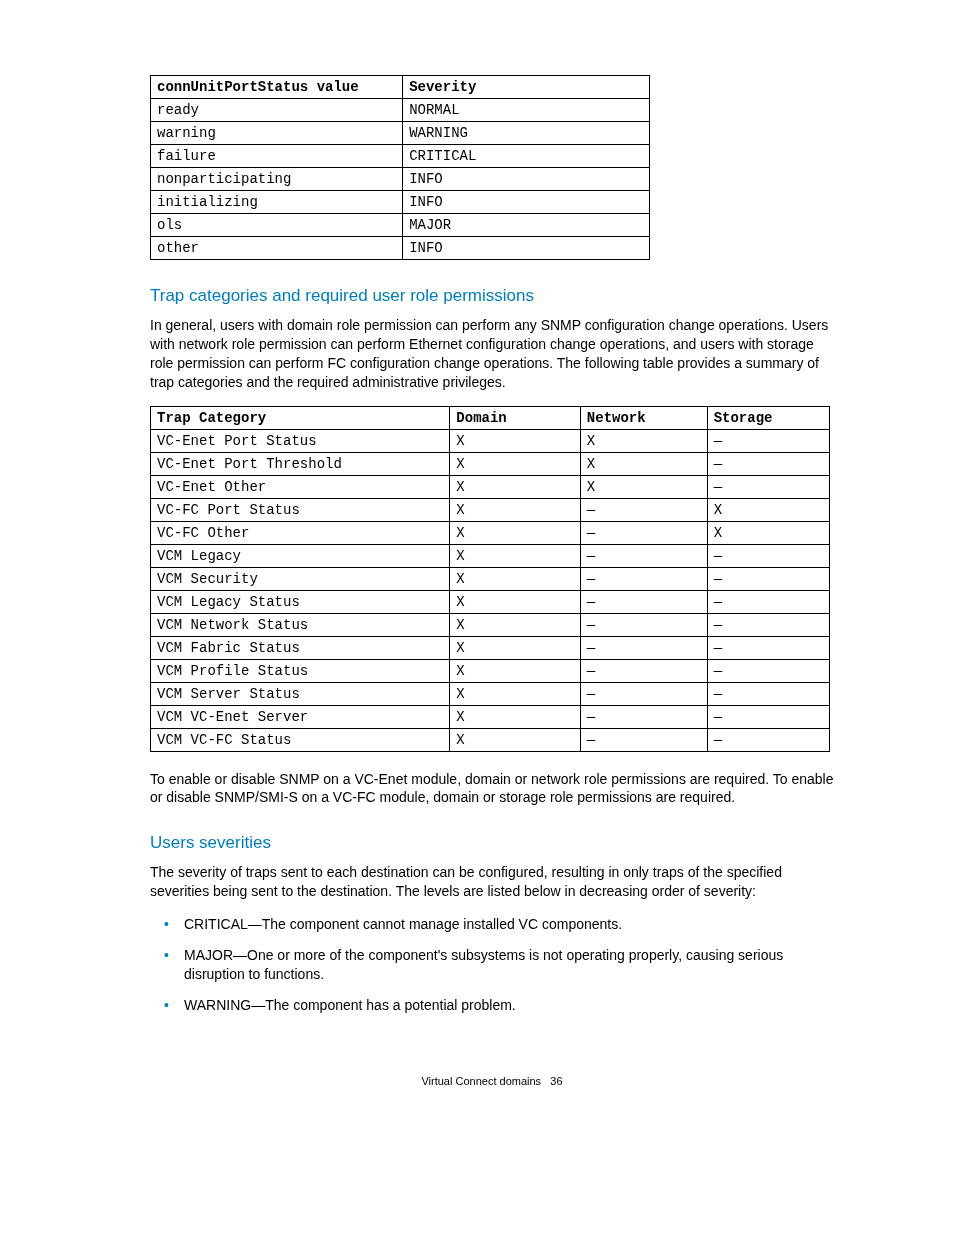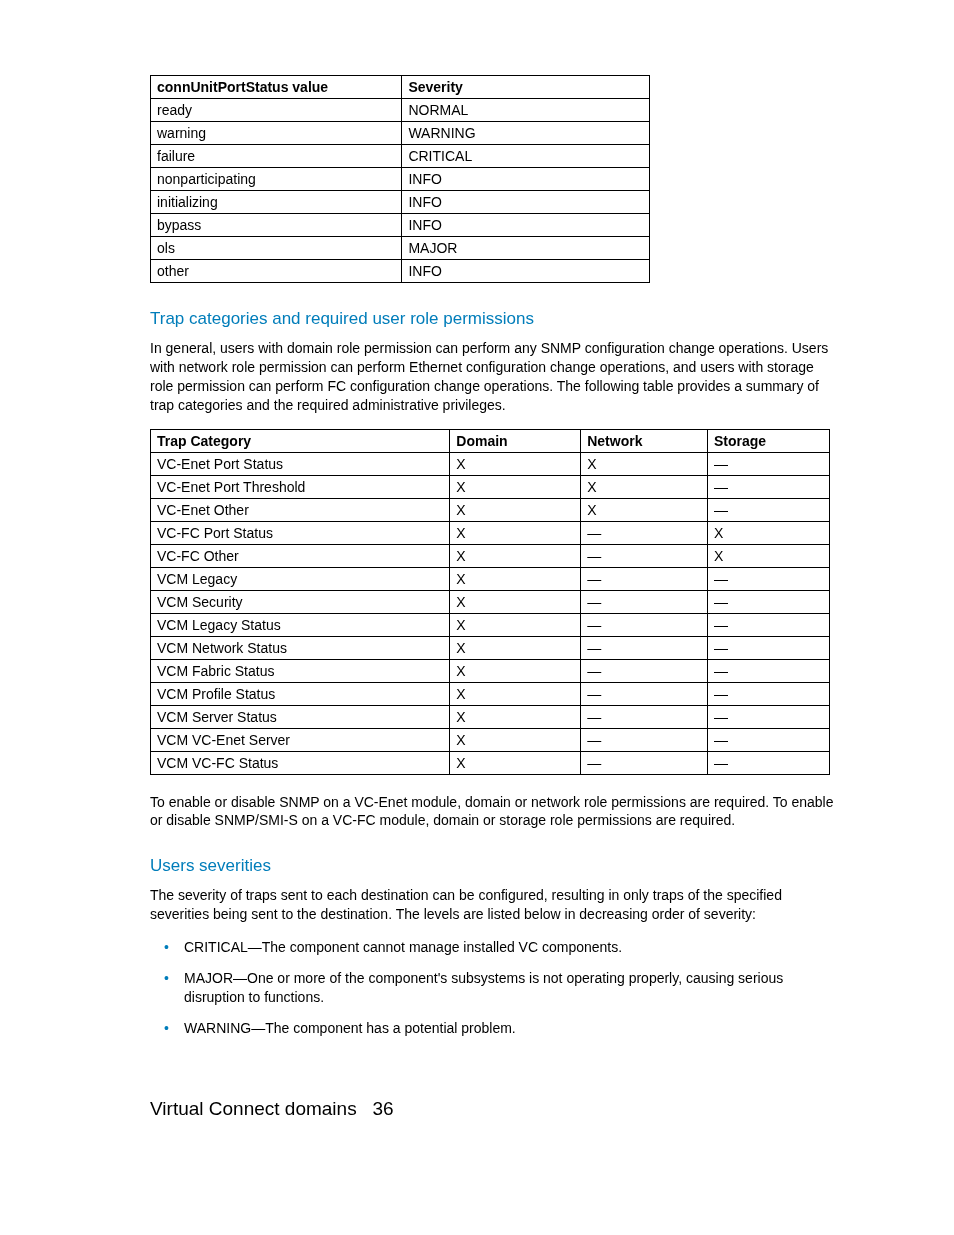--- a/index.html
+++ b/index.html
@@ -10,20 +10,21 @@
     color: #000;
     font-size: 14px;
     width: 954px;
   }
   .page {
     padding: 75px 120px 40px 150px;
   }
   table {
     border-collapse: collapse;
     margin-bottom: 18px;
+    font-family: Liberation Mono, monospace;
   }
   th, td {
     border: 1px solid #000;
     text-align: left;
     padding: 3px 6px 3px 6px;
     font-size: 14px;
     vertical-align: top;
   }
   th {
     font-weight: bold;
@@ -59,22 +60,22 @@
   }
   ul li::before {
     content: "•";
     color: #007dba;
     position: absolute;
     left: 14px;
     top: 0;
     font-size: 14px;
   }
   .footer {
-    text-align: left;
-    font-size: 19px;
+    text-align: center;
+    font-size: 11px;
     margin-top: 60px;
   }
 </style>
 </head>
 <body>
 
 <div class="page">
 
   <table class="t1">
     <thead>
@@ -95,24 +96,20 @@
       <tr>
           <td>failure</td>
           <td>CRITICAL</td>
         </tr>
       <tr>
           <td>nonparticipating</td>
           <td>INFO</td>
         </tr>
       <tr>
           <td>initializing</td>
-          <td>INFO</td>
-        </tr>
-      <tr>
-          <td>bypass</td>
           <td>INFO</td>
         </tr>
       <tr>
           <td>ols</td>
           <td>MAJOR</td>
         </tr>
       <tr>
           <td>other</td>
           <td>INFO</td>
         </tr>

